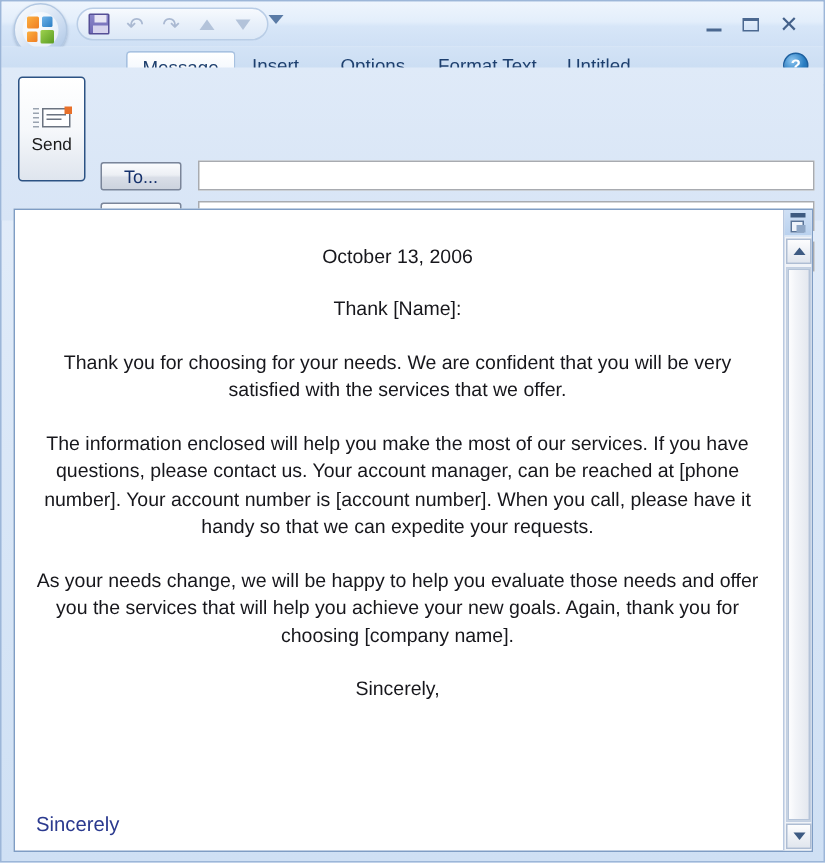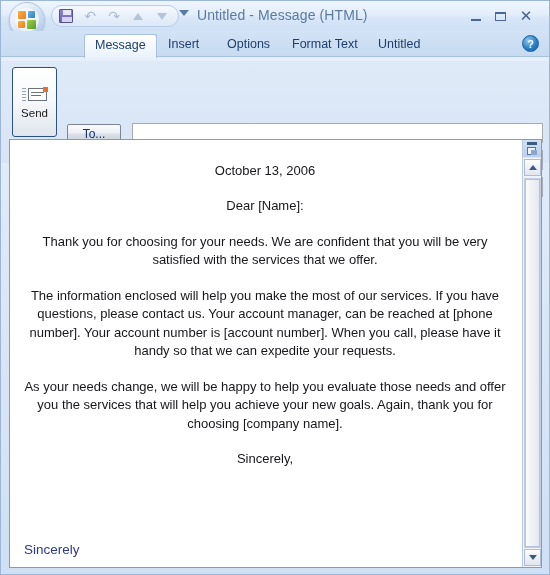--- a/index.html
+++ b/index.html
@@ -180,21 +180,21 @@
     border: 1px solid #1d5f9e;
     color: #ffffff;
     font-size: 11px; font-weight: bold;
     display: flex; align-items: center; justify-content: center;
     cursor: pointer;
   }
 
   
   .hdr {
     position: absolute;
-    left: 0; top: 60px;
+    left: 0; top: 44px;
     width: 548px; height: 102px;
     background: linear-gradient(to bottom, #dfeaf8 0%, #d8e5f6 100%);
   }
 
   .send-btn {
     position: absolute;
     left: 11px; top: 6px;
     width: 45px; height: 70px;
     background: linear-gradient(to bottom, #ffffff 0%, #f6f8fb 50%, #dfe5ee 100%);
     border: 1px solid #2c5283;
@@ -383,21 +383,20 @@
       <div class="qat-btn arr-redo">↷</div>
       <div class="qat-btn">
           <span class="tri-up"></span>
         </div>
       <div class="qat-btn">
           <span class="tri-dn"></span>
         </div>
     </div>
     <div class="qat-more"></div>
 
-    <div class="title-text">Untitled - Message (HTML)</div>
 
     <div class="wctrl w-min">
         <span class="min-glyph"></span>
       </div>
     <div class="wctrl w-max">
         <span class="max-glyph"></span>
       </div>
     <div class="wctrl w-close">✕</div>
   </div>
 
@@ -433,21 +432,21 @@
 
     <input class="finput fi-to" type="text" placeholder="" style="">
     <input class="finput fi-cc" type="text" placeholder="" style="">
     <input class="finput fi-subj" type="text" placeholder="" style="">
   </div>
 
   <div class="bodywrap">
 
     <div class="bodytext">
       <p>October 13, 2006</p>
-      <p>Dear [Name]:</p>
+      <p>Thank [Name]:</p>
       <p>Thank you for choosing for your needs. We are confident that you will be very satisfied with the services that we offer.</p>
       <p>The information enclosed will help you make the most of our services. If you have questions, please contact us. Your account manager, can be reached at [phone number]. Your account number is [account number]. When you call, please have it handy so that we can expedite your requests.</p>
       <p>As your needs change, we will be happy to help you evaluate those needs and offer you the services that will help you achieve your new goals. Again, thank you for choosing [company name].</p>
       <p>Sincerely,</p>
     </div>
 
     <div class="enclosure">Sincerely</div>
 
     <div class="vscroll">
       <div class="split-btn">

